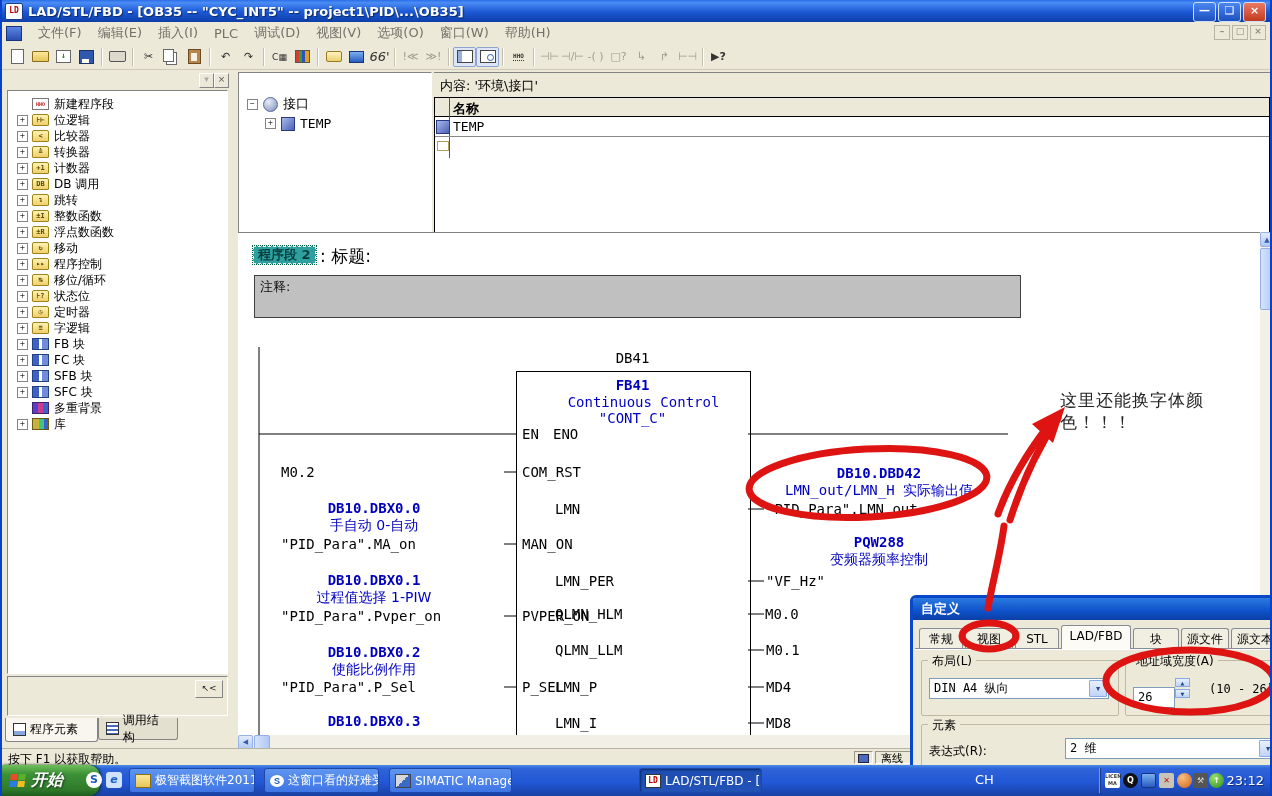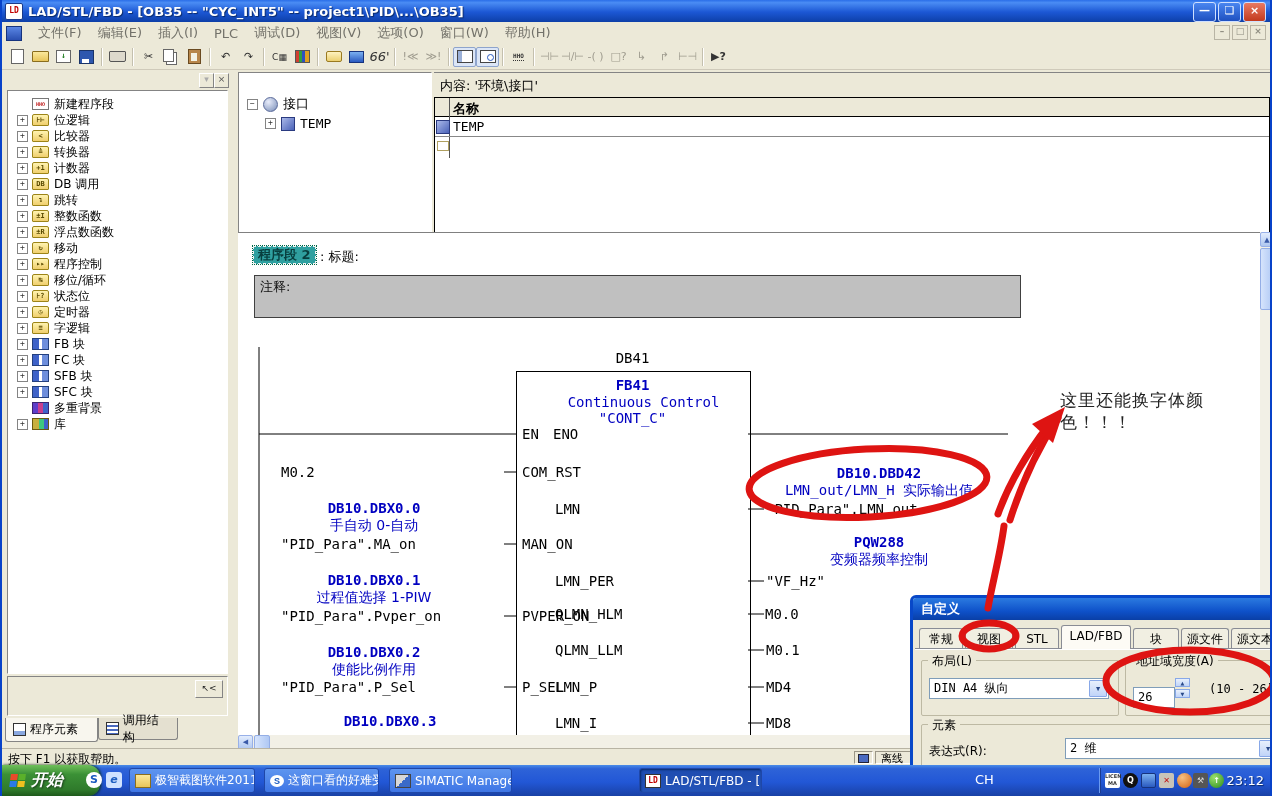--- a/index.html
+++ b/index.html
@@ -6,21 +6,21 @@
   #screen{position:relative;width:1272px;height:796px;overflow:hidden;background:#ECE9D8;
           font-family:"DejaVu Sans",sans-serif;font-size:12px;color:#000;
           border-left:2px solid #0842C9;border-right:2px solid #0842C9;box-sizing:border-box;}
   .abs{position:absolute;}
   .m{font-family:"DejaVu Sans Mono","DejaVu Sans",monospace;}
   .blue{color:#0000C0;}
   .bold{font-weight:bold;}
   .tc{text-align:center;}
   .tr{text-align:left;margin-left:37px;}
   .f14{font-size:14px;line-height:16px;}
-  .f13{font-size:13px;line-height:15px;}
+  .f13{font-size:17px;line-height:15px;}
 
   
   #titlebar{left:0;top:0;width:100%;height:22px;background:linear-gradient(#2a6ee8,#4a8cf4 12%,#1c57d4 55%,#0d3fa8);display:flex;align-items:center;}
   #titlebar .ttl{color:#fff;font-weight:bold;font-size:13px;margin-left:5px;text-shadow:1px 1px 1px #0a2a6a;white-space:nowrap;}
   .appico{width:16px;height:15px;margin-left:3px;background:#fff;border:1px solid #1a3a8a;border-radius:2px;
           color:#C00000;font:bold 8px/14px "DejaVu Sans Mono",monospace;text-align:center;}
   .winbtns{position:absolute;right:4px;top:2px;display:flex;gap:2px;}
   .wbtn{width:21px;height:18px;border:1px solid #cfe0ff;border-radius:3px;color:#fff;
         background:linear-gradient(#4a86f0,#1e50c0);font:bold 11px/16px "DejaVu Sans",sans-serif;text-align:center;}
   .wbtn.close{background:linear-gradient(#ea7a62,#c23a1e);}
@@ -444,21 +444,21 @@
     <div class="abs m f14 tc blue bold" style="left:6px;top:339px;width:260px">DB10.DBX0.1</div>
     <div class="abs f14 tc blue" style="left:6px;top:356px;width:260px">过程值选择 1-PIW</div>
     <div class="abs m f14 tr" style="left:6px;top:375px;width:260px">"PID_Para".Pvper_on</div>
     <div class="abs m f14" style="left:284px;top:375px">PVPER_ON</div>
 
     <div class="abs m f14 tc blue bold" style="left:6px;top:411px;width:260px">DB10.DBX0.2</div>
     <div class="abs f14 tc blue" style="left:6px;top:428px;width:260px">使能比例作用</div>
     <div class="abs m f14 tr" style="left:6px;top:446px;width:260px">"PID_Para".P_Sel</div>
     <div class="abs m f14" style="left:284px;top:446px">P_SEL</div>
 
-    <div class="abs m f14 tc blue bold" style="left:22px;top:480px;width:260px">DB10.DBX0.3</div>
+    <div class="abs m f14 tc blue bold" style="left:6px;top:480px;width:260px">DB10.DBX0.3</div>
 
     <div class="abs m f14 tc blue bold" style="left:516px;top:232px;width:250px">DB10.DBD42</div>
     <div class="abs m f14 tc blue" style="left:516px;top:249px;width:250px">LMN_out/LMN_H 实际输出值</div>
     <div class="abs m f14 tr" style="left:280px;top:268px;width:228px">LMN</div>
     <div class="abs m f14" style="left:528px;top:268px">"PID_Para".LMN_out</div>
 
     <div class="abs m f14 tc blue bold" style="left:516px;top:301px;width:250px">PQW288</div>
     <div class="abs f14 tc blue" style="left:516px;top:318px;width:250px">变频器频率控制</div>
     <div class="abs m f14 tr" style="left:280px;top:340px;width:228px">LMN_PER</div>
     <div class="abs m f14" style="left:528px;top:340px">"VF_Hz"</div>

